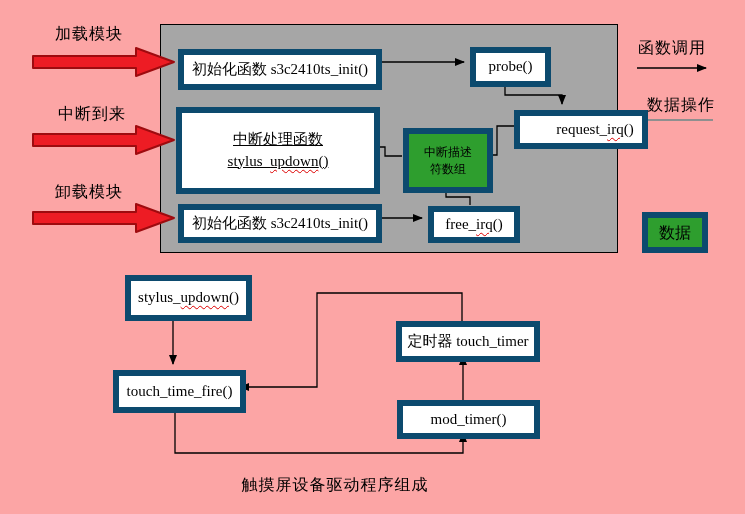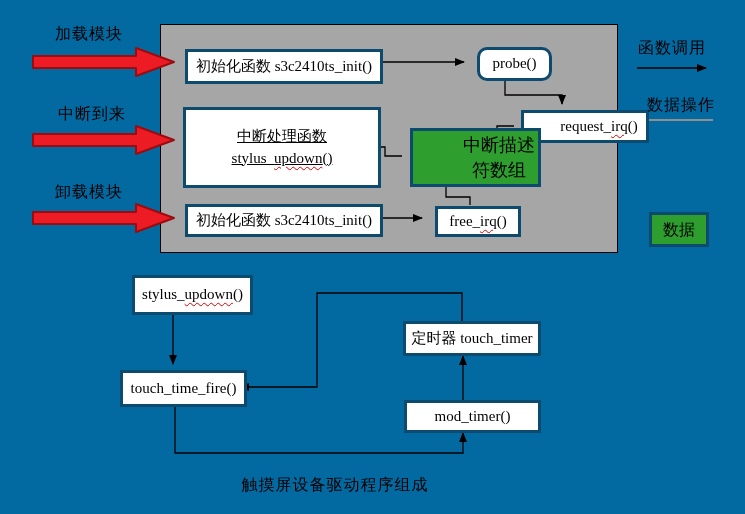--- a/index.html
+++ b/index.html
@@ -1,31 +1,31 @@
 <!DOCTYPE html>
 <html style="--panel_gray: #a6a6a6; --data_green: #2e9e2e; --arrow_red: #ed1c24; --arrow_red_border: #9e0b0f; --wavy_red: #dd0000; --legend_line_gray: #8f8f8f;"><head>
 <meta charset="utf-8">
 <style>
   html,body{margin:0;padding:0;background:#fff;}
-  #canvas{position:relative;width:745px;height:514px;background:#0369a1;overflow:hidden;
+  #canvas{position:relative;width:745px;height:514px;background:#fca5a5;overflow:hidden;
           font-family:"Liberation Serif","DejaVu Serif",serif;color:#000;}
   .panel{position:absolute;left:160px;top:24px;width:456px;height:227px;
          background:var(--panel_gray,#a6a6a6);border:1px solid #000;z-index:1;}
   #wires{position:absolute;left:0;top:0;width:745px;height:514px;z-index:2;pointer-events:none;}
-  .box{position:absolute;background:#fff;border:3px solid #0c4a6e;z-index:3;
+  .box{position:absolute;background:#fff;border:6px solid #0c4a6e;z-index:3;
        display:flex;flex-direction:column;align-items:center;justify-content:center;
-       font-size:15px;line-height:1.45;text-align:center;margin-left:7px;}
+       font-size:15px;line-height:1.45;text-align:center;}
   .green{background:var(--data_green,#2e9e2e);}
   .b-init-top{left:178px;top:49px;width:192px;height:29px;}
   .b-handler{left:176px;top:107px;width:192px;height:75px;text-decoration:underline;}
   .b-init-bottom{left:178px;top:204px;width:192px;height:27px;}
-  .b-probe{left:470px;top:47px;width:69px;height:28px;border-radius:10px;}
+  .b-probe{left:470px;top:47px;width:69px;height:28px;}
   .b-request{left:514px;top:110px;width:94px;height:27px;padding-left:28px;}
   .b-free{left:428px;top:206px;width:80px;height:25px;}
-  .b-desc{left:403px;top:128px;width:78px;height:53px;font-size:18px;line-height:1.35;padding-left:47px;}
+  .b-desc{left:403px;top:128px;width:78px;height:53px;font-size:12px;line-height:1.35;}
   .b-stylus{left:125px;top:275px;width:115px;height:34px;}
   .b-fire{left:113px;top:370px;width:121px;height:31px;text-align:center;}
   .b-timer{left:396px;top:321px;width:132px;height:29px;text-align:right;}
   .b-mod{left:397px;top:400px;width:131px;height:27px;}
   .lg-func{left:645px;top:163px;width:53px;height:33px;font-size:16px;}
   .lg-data{left:642px;top:212px;width:54px;height:29px;font-size:16px;}
   .lbl{position:absolute;z-index:3;font-size:16px;white-space:nowrap;letter-spacing:1px;}
   .lbl-load{left:55px;top:24px;}
   .lbl-int{left:58px;top:104px;}
   .lbl-unload{left:55px;top:182px;}

